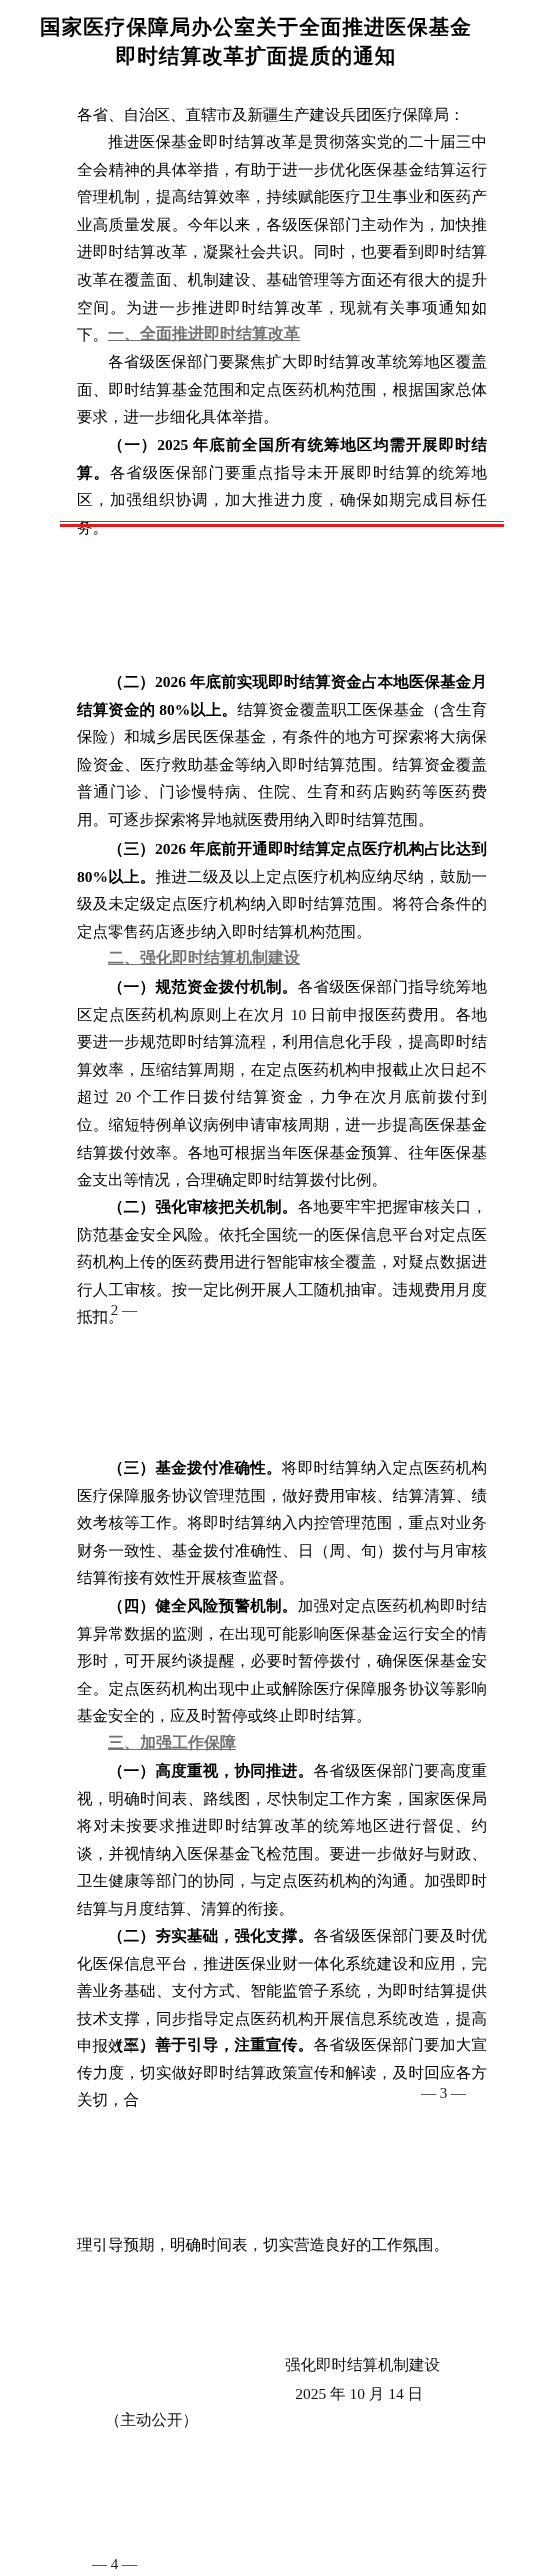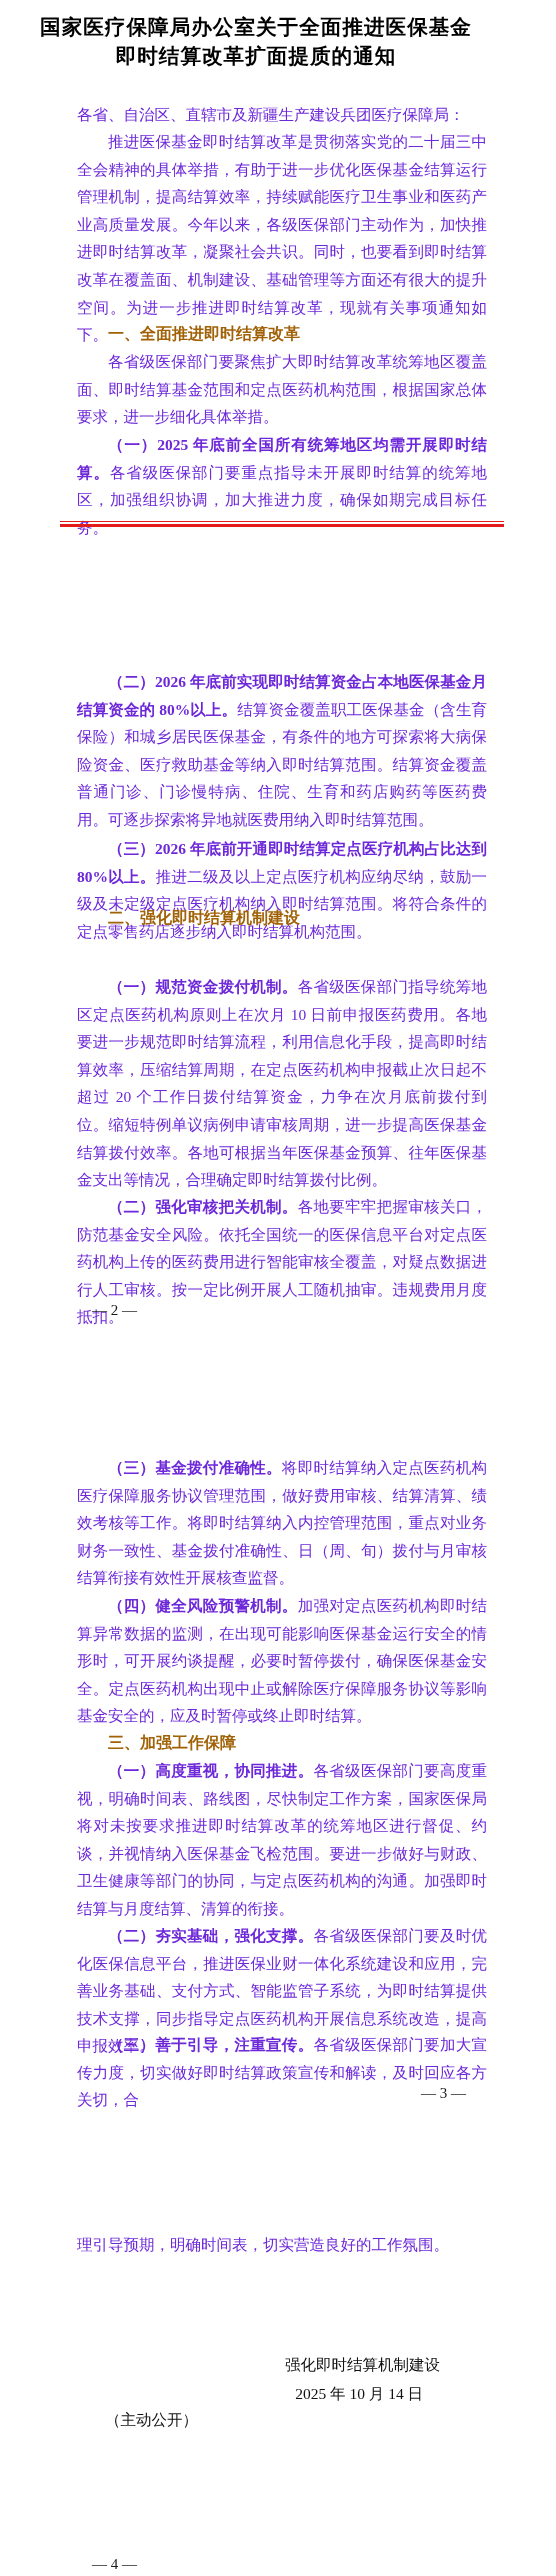--- a/index.html
+++ b/index.html
@@ -27,35 +27,36 @@
   }
   .para {
     position: absolute;
     left: 77px;
     width: 410px;
     font-size: 15.5px;
     line-height: 27.6px;
     text-align: justify;
     text-indent: 31px;
     font-family: "Liberation Serif", serif;
-    color: #6d28d9;
+    color: #000000;
   }
   .para .lead { font-weight: 600; }
   .no-indent { text-indent: 0; }
   .heading {
     position: absolute;
     left: 77px;
     width: 410px;
     font-size: 16px;
     font-weight: bold;
     font-family: "Liberation Sans", sans-serif;
-    color: #a16207;
+    color: #737373;
     text-indent: 31px;
     line-height: 27.6px;
     white-space: nowrap;
+    text-decoration: underline;
   }
   .pagenum {
     position: absolute;
     font-size: 15px;
     line-height: 27.6px;
     font-family: "Liberation Serif", serif;
     color: #1a1a1a;
     white-space: nowrap;
   }
   .sig-line {
@@ -92,21 +93,21 @@
   <div class="red-rule" style="top:524px;height:3.1px;background:#e31b1b"></div>
 
   <div class="para" style="top:668px">
     <span class="lead">（二）2026 年底前实现即时结算资金占本地医保基金月结算资金的 80%以上。</span><span>结算资金覆盖职工医保基金（含生育保险）和城乡居民医保基金，有条件的地方可探索将大病保险资金、医疗救助基金等纳入即时结算范围。结算资金覆盖普通门诊、门诊慢特病、住院、生育和药店购药等医药费用。可逐步探索将异地就医费用纳入即时结算范围。</span>
   </div>
 
   <div class="para" style="top:835px">
     <span class="lead">（三）2026 年底前开通即时结算定点医疗机构占比达到 80%以上。</span><span>推进二级及以上定点医疗机构应纳尽纳，鼓励一级及未定级定点医疗机构纳入即时结算范围。将符合条件的定点零售药店逐步纳入即时结算机构范围。</span>
   </div>
 
-  <div class="heading" style="top:904px">二、强化即时结算机制建设</div>
+  <div class="heading" style="top:944px">二、强化即时结算机制建设</div>
 
   <div class="para" style="top:973px">
     <span class="lead">（一）规范资金拨付机制。</span><span>各省级医保部门指导统筹地区定点医药机构原则上在次月 10 日前申报医药费用。各地要进一步规范即时结算流程，利用信息化手段，提高即时结算效率，压缩结算周期，在定点医药机构申报截止次日起不超过 20 个工作日拨付结算资金，力争在次月底前拨付到位。缩短特例单议病例申请审核周期，进一步提高医保基金结算拨付效率。各地可根据当年医保基金预算、往年医保基金支出等情况，合理确定即时结算拨付比例。</span>
   </div>
 
   <div class="para" style="top:1193px">
     <span class="lead">（二）强化审核把关机制。</span><span>各地要牢牢把握审核关口，防范基金安全风险。依托全国统一的医保信息平台对定点医药机构上传的医药费用进行智能审核全覆盖，对疑点数据进行人工审核。按一定比例开展人工随机抽审。违规费用月度抵扣。</span>
   </div>
 
   <div class="pagenum" style="top:1297px;left:92px">— 2 —</div>

